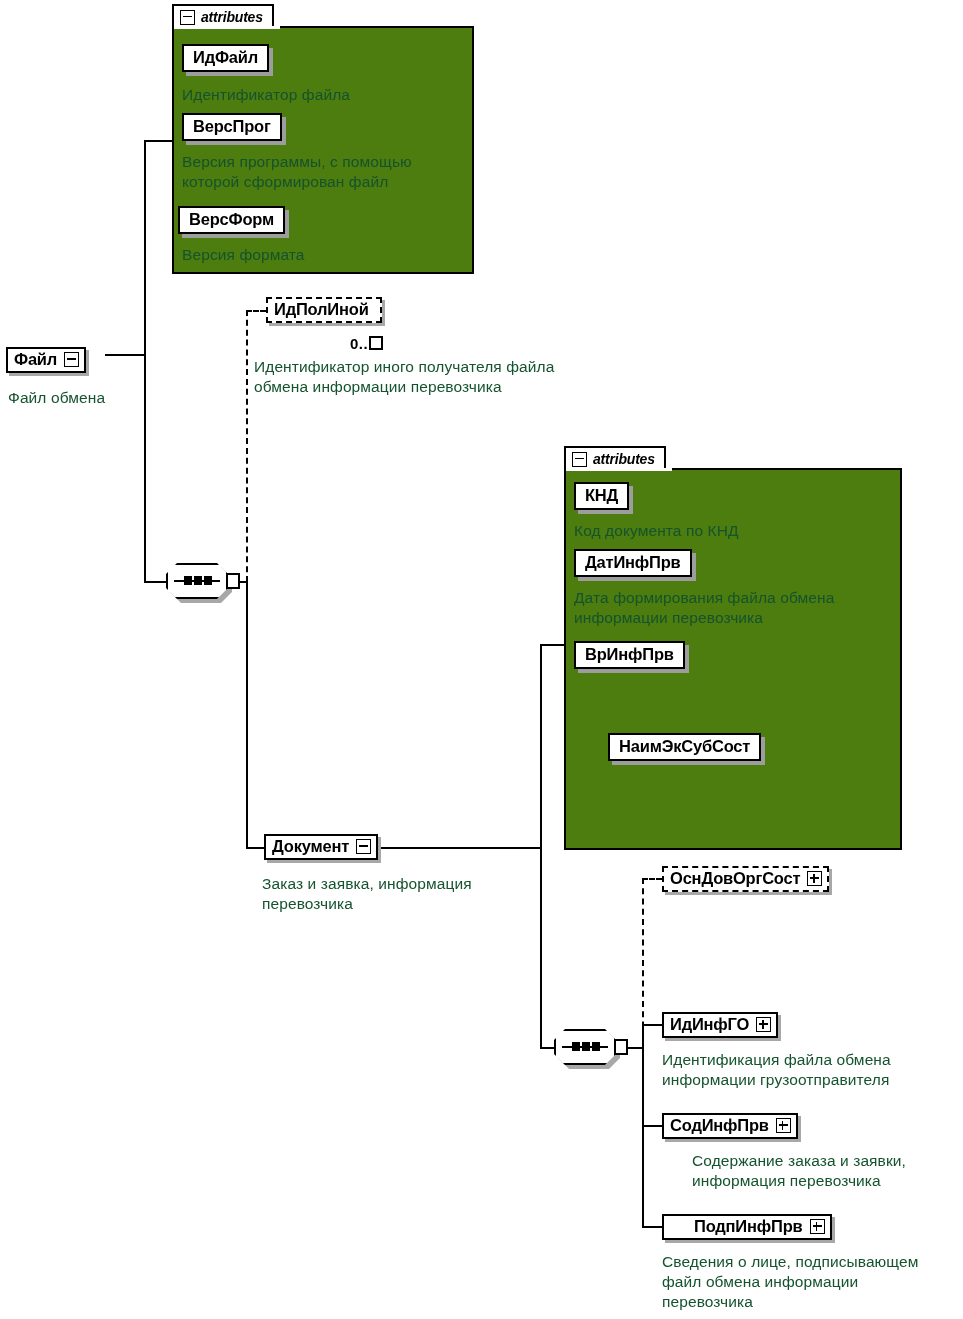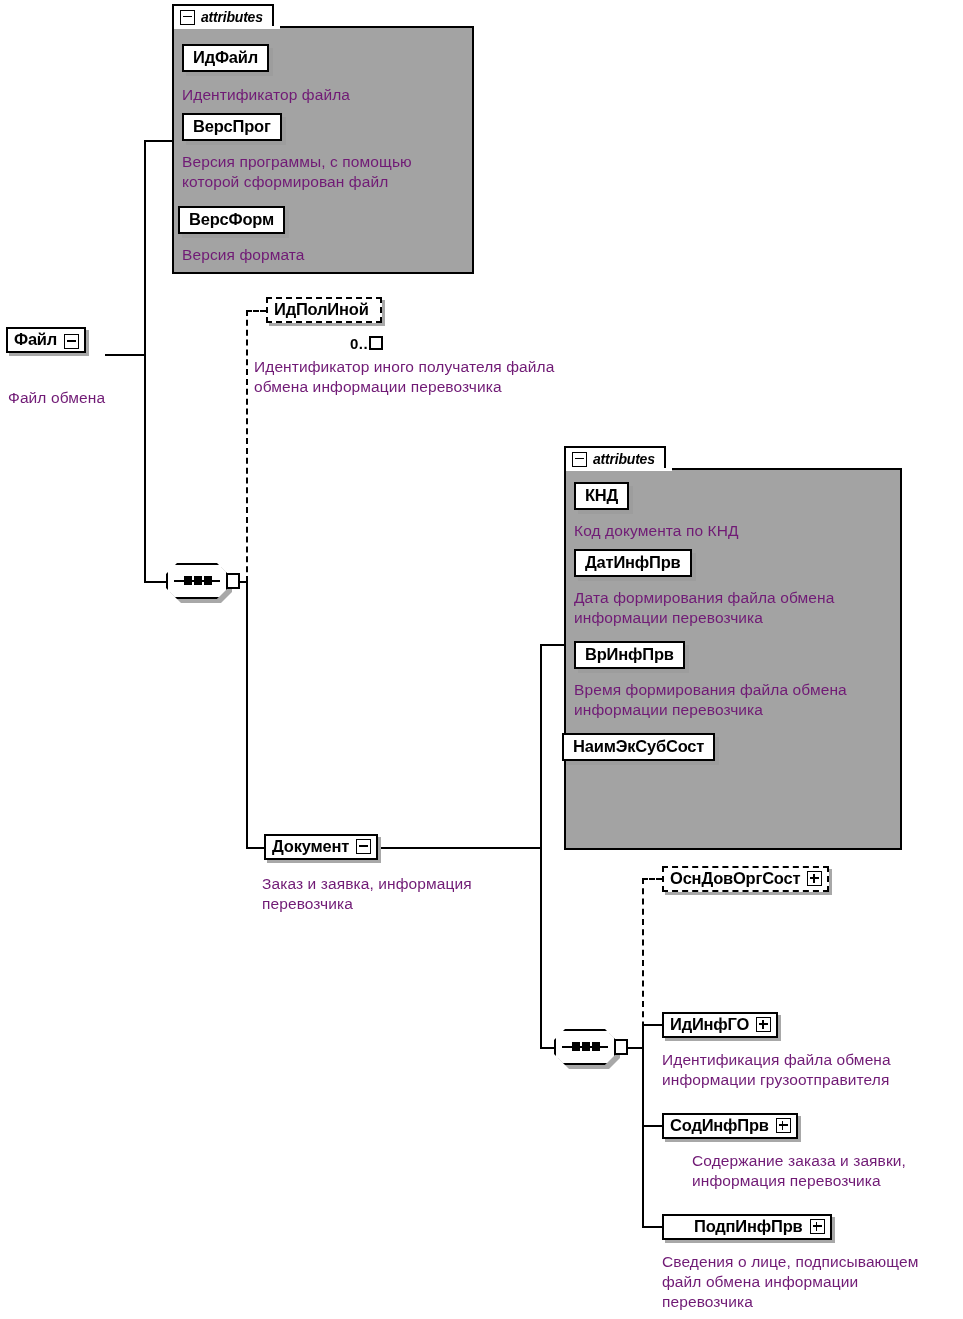--- a/index.html
+++ b/index.html
@@ -28,30 +28,30 @@
   .sq.plus::before{content:"";position:absolute;left:2px;right:2px;top:5px;height:1.6px;background:#000;}
   .sq.plus::after{content:"";position:absolute;top:2px;bottom:2px;left:5px;width:1.6px;background:#000;}
 
   
   .attr{position:absolute;display:inline-block;border:2px solid #000;background:#fff;
         box-shadow:4px 4px 0 0 #9d9d9d;
         padding:2px 9px 3px 9px;font-weight:bold;font-size:16.5px;line-height:19px;
         white-space:nowrap;letter-spacing:-0.2px;}
 
   
-  .desc{position:absolute;font-size:15.5px;line-height:20px;color:#701a75;
+  .desc{position:absolute;font-size:15.5px;line-height:20px;color:#14532d;
         font-weight:400;letter-spacing:0.1px;}
 
   
   .card{position:absolute;font-size:15px;font-weight:bold;line-height:16px;letter-spacing:0.5px;}
   .card .emptybox{display:inline-block;width:10px;height:10px;border:2px solid #000;
                   vertical-align:-1px;margin-left:1px;}
 
   
-  .attrbox{position:absolute;border:2px solid #000;background:#a3a3a3;box-sizing:border-box;}
+  .attrbox{position:absolute;border:2px solid #000;background:#4d7c0f;box-sizing:border-box;}
   .attrtab{position:absolute;top:-24px;left:-2px;height:24px;box-sizing:border-box;
            border:2px solid #000;border-bottom:none;background:#fff;
            display:flex;align-items:center;padding:0 9px 0 6px;}
   .attrtab .tsq{display:inline-block;width:13px;height:13px;border:1.6px solid #000;
                 position:relative;margin-right:6px;flex:none;}
   .attrtab .tsq::before{content:"";position:absolute;left:2px;right:2px;top:5px;height:1.6px;background:#000;}
   .attrtab .tlbl{font-style:italic;font-weight:bold;font-size:14px;letter-spacing:-0.2px;}
   
   .tabjoin{position:absolute;background:#fff;height:3px;}
 
@@ -144,21 +144,21 @@
     <span>Версия программы, с помощью которой сформирован файл</span>
   </div>
 
   <div class="attr" style="left:178px;top:206px;">
     <span>ВерсФорм</span>
   </div>
   <div class="desc" style="left:182px;top:245px;width:280px;">
     <span>Версия формата</span>
   </div>
 
-  <div class="node" style="left:6px;top:327px;align-items:flex-end;">
+  <div class="node" style="left:6px;top:347px;">
     <span class="nm">Файл</span>
     <span class="sq minus"></span>
   </div>
   <div class="desc" style="left:8px;top:388px;width:180px;">
     <span>Файл обмена</span>
   </div>
 
   <div class="node opt" style="left:266px;top:297px;">
     <span class="nm">ИдПолИной</span>
     <span style="display:inline-block;width:6px;"></span>
@@ -188,25 +188,22 @@
   <div class="attr" style="left:574px;top:549px;">
     <span>ДатИнфПрв</span>
   </div>
   <div class="desc" style="left:574px;top:588px;width:316px;">
     <span>Дата формирования файла обмена информации перевозчика</span>
   </div>
 
   <div class="attr" style="left:574px;top:641px;">
     <span>ВрИнфПрв</span>
   </div>
-  <div class="desc" style="left:574px;top:680px;width:316px;">
-    <span>Время формирования файла обмена информации перевозчика</span>
-  </div>
-
-  <div class="attr" style="left:562px;top:733px;">
+
+  <div class="attr" style="left:608px;top:733px;">
     <span>НаимЭкСубСост</span>
   </div>
 
   <div class="node" style="left:264px;top:834px;">
     <span class="nm">Документ</span>
     <span class="sq minus"></span>
   </div>
   <div class="desc" style="left:262px;top:874px;width:270px;">
     <span>Заказ и заявка, информация перевозчика</span>
   </div>

